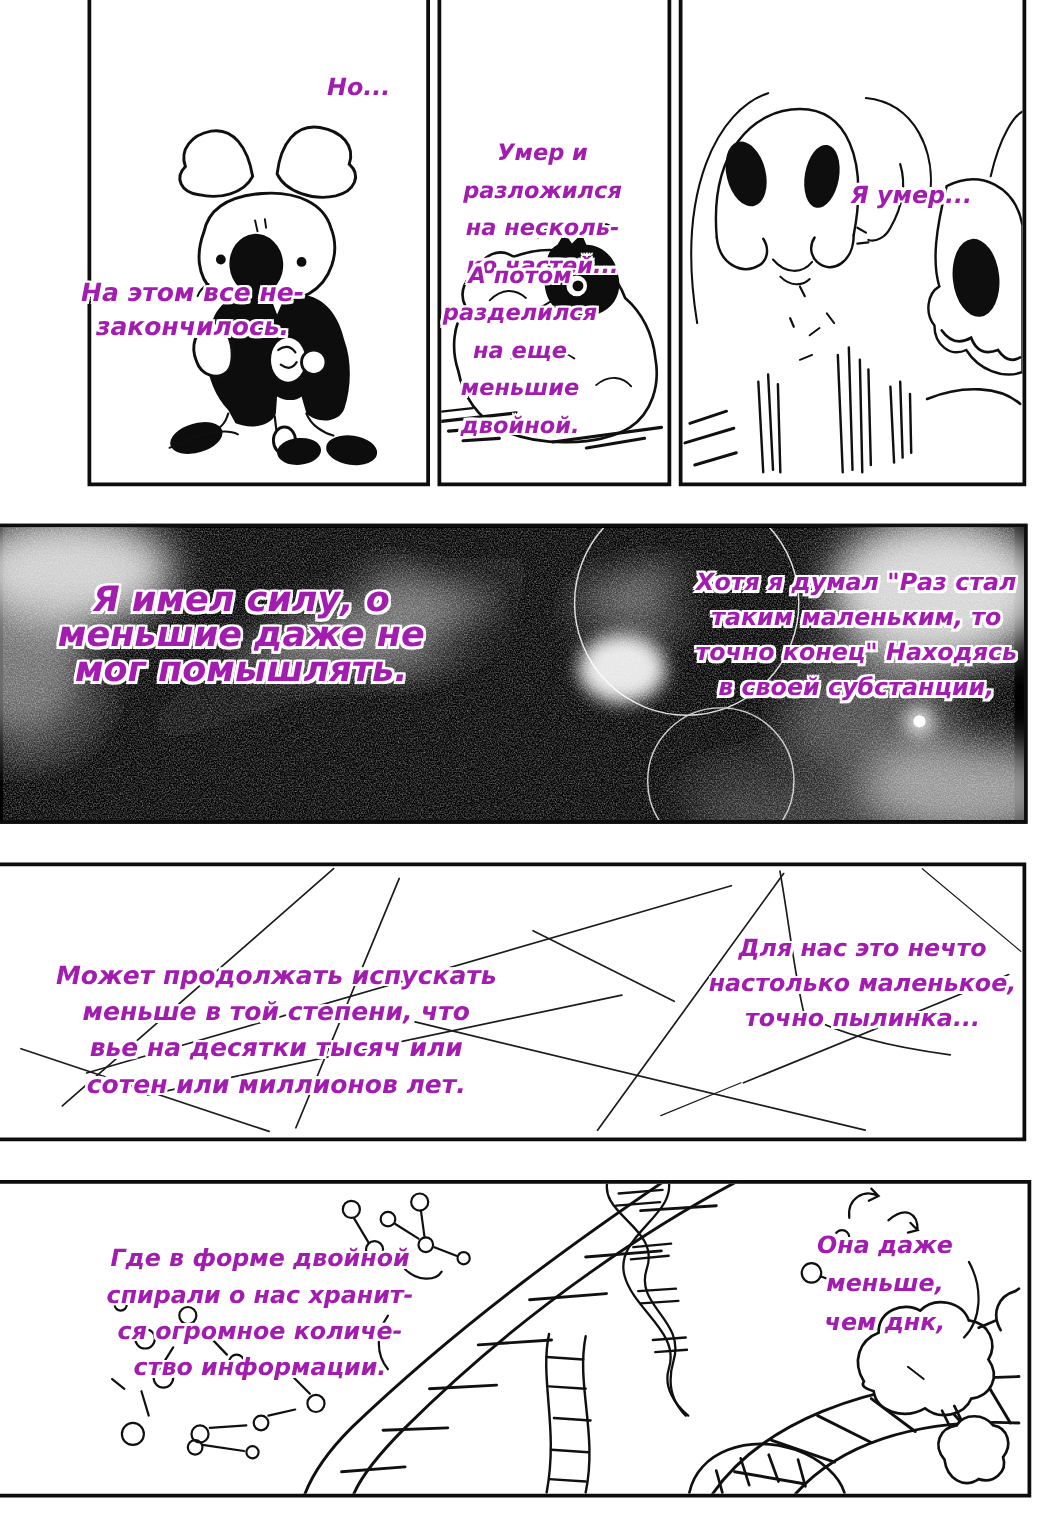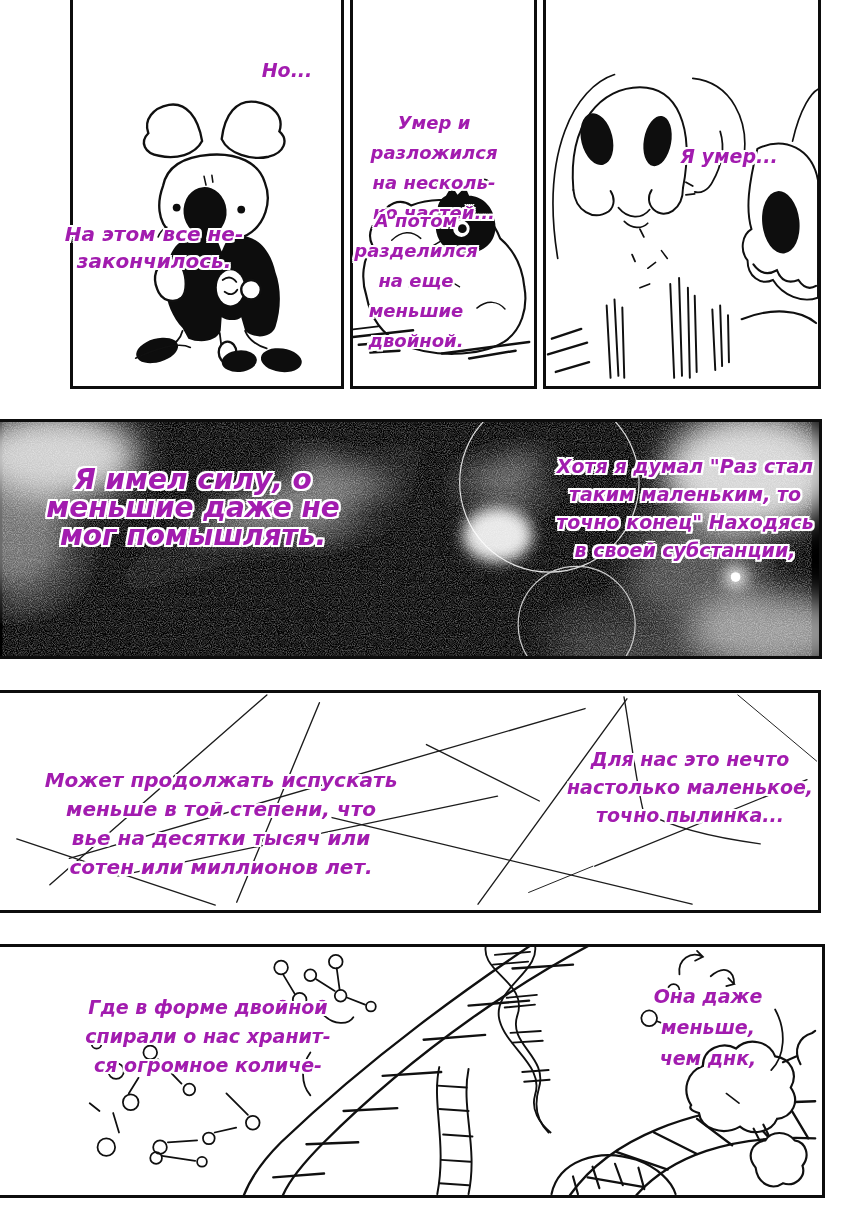--- a/index.html
+++ b/index.html
@@ -328,20 +328,21 @@
   </div>
   <div class="balloon" id="b9">
     <div>Для нас это нечто</div>
     <div>настолько маленькое,</div>
     <div>точно пылинка...</div>
   </div>
   <div class="balloon" id="b10">
     <div>Где в форме двойной</div>
     <div>спирали о нас хранит-</div>
     <div>ся огромное количе-</div>
+    <div>ство информации.</div>
   </div>
   <div class="balloon" id="b11">
     <div>Она даже</div>
     <div>меньше,</div>
     <div>чем днк,</div>
   </div>
 
 </div>
 
 </body></html>

